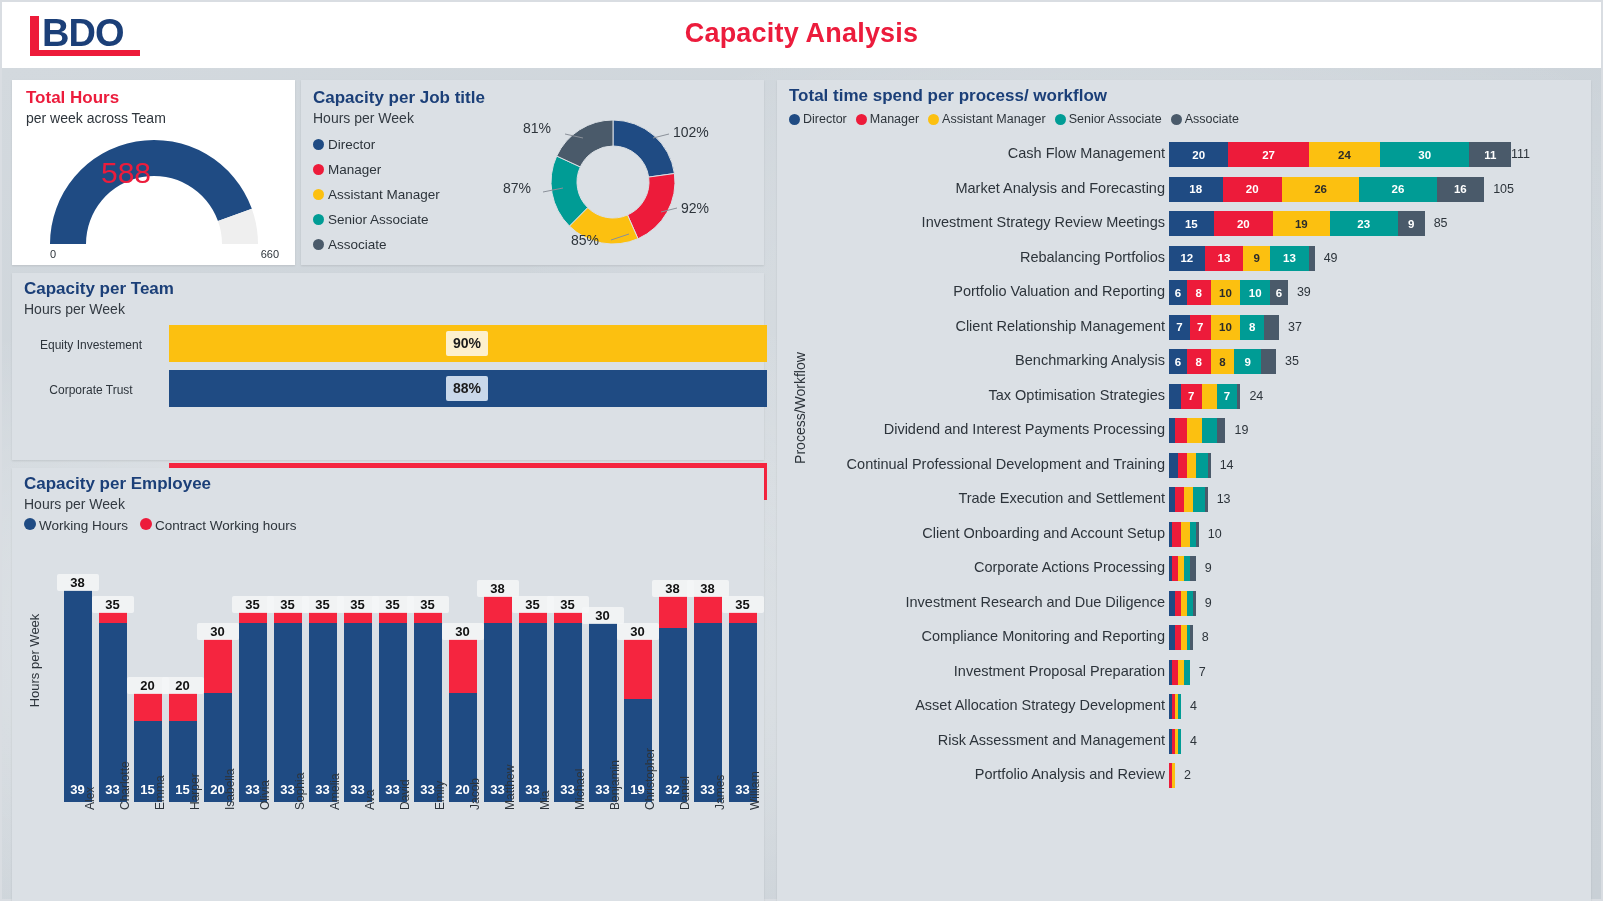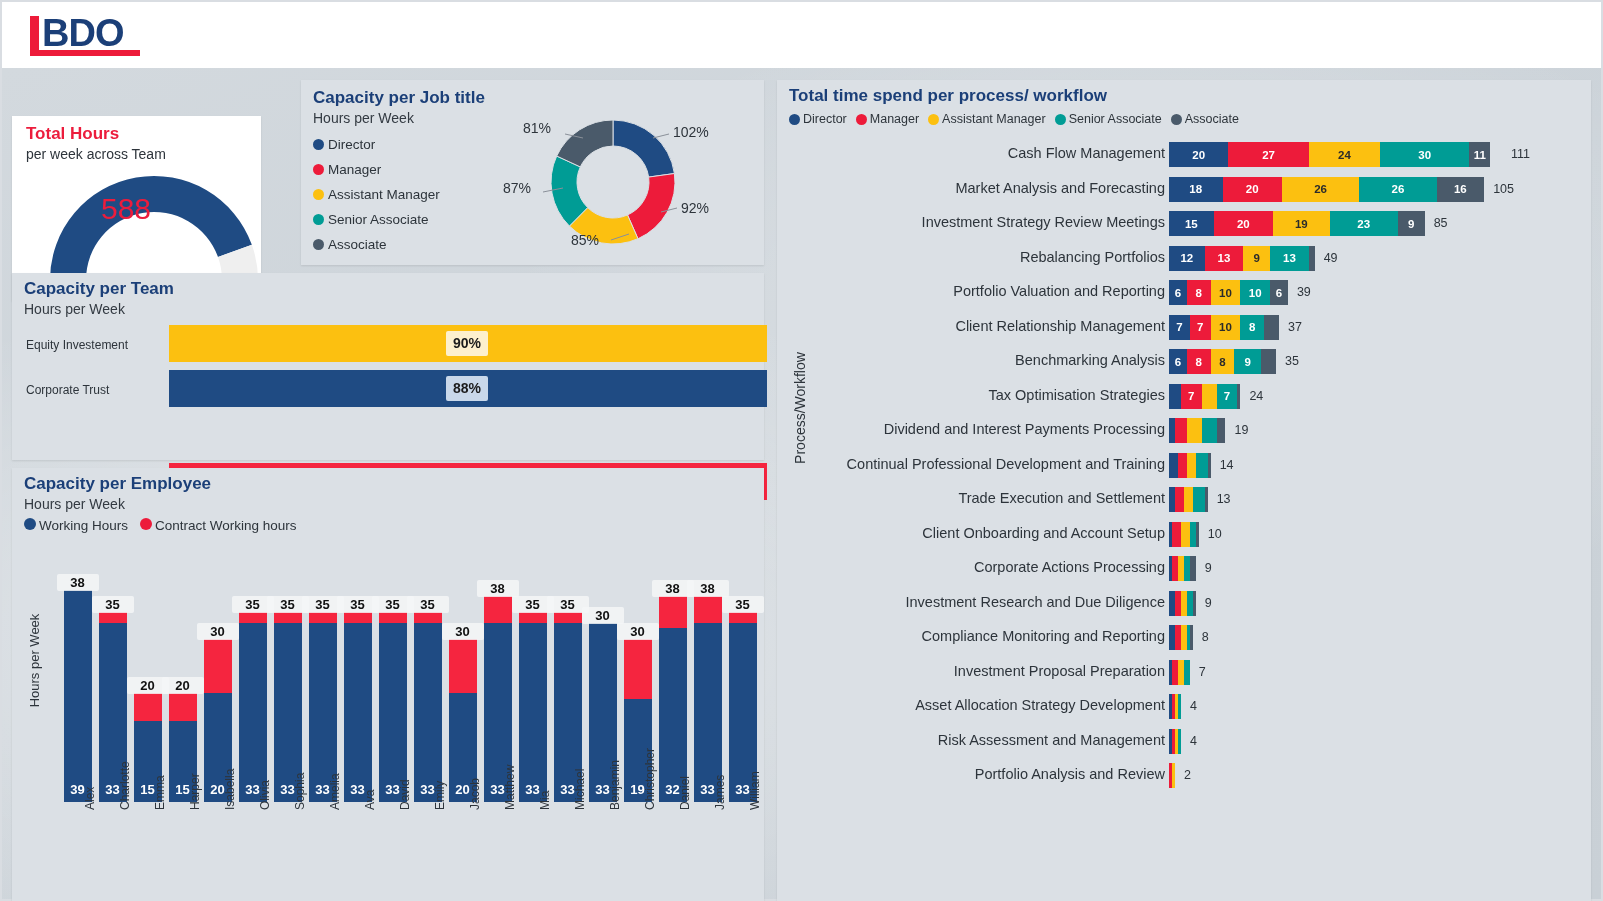--- a/index.html
+++ b/index.html
@@ -61,21 +61,21 @@
     box-shadow: 0 1px 2px rgba(0,0,0,0.10);
   }
   .panel-title {
     font-size: 17px; font-weight: bold; color: #1b3f78;
   }
   .panel-sub {
     font-size: 14px; color: #333a42;
   }
 
   
-  #card-total { left: 10px; top: 12px; width: 249px; height: 185px; background: #ffffff; margin-top: 36px; }
+  #card-total { left: 10px; top: 12px; width: 283px; height: 185px; background: #ffffff; }
   #card-total .t1 { position:absolute; left: 14px; top: 8px; font-size:17px; font-weight:bold; color:#ec1c3c; }
   #card-total .t2 { position:absolute; left: 14px; top: 30px; font-size:14px; color:#2d343b; }
   #gauge-wrap { position: absolute; left: 28px; top: 50px; width: 228px; height: 118px; }
   #gauge-value {
     position: absolute; left: 0; top: 76px; width: 228px; text-align: center;
     font-size: 30px; color: #ec1c3c; font-weight: 500;
   }
   #gauge-min { position:absolute; left: 38px; top: 168px; font-size: 11px; color:#2d343b; }
   #gauge-max { position:absolute; right: 16px; top: 168px; font-size: 11px; color:#2d343b; }
 
@@ -87,21 +87,21 @@
   #job-legend .li { display: flex; align-items: center; height: 25px; font-size: 13.5px; color: #2d343b; }
   #job-legend .dot { width: 11px; height: 11px; border-radius: 50%; margin-right: 4px; flex: none; }
   #donut-wrap { position: absolute; left: 200px; top: 28px; width: 255px; height: 150px; }
   .donut-lbl { position: absolute; font-size: 14px; color: #2d343b; }
 
   
   #card-team { left: 10px; top: 205px; width: 752px; height: 187px; }
   #card-team .t1 { position:absolute; left: 12px; top: 6px; }
   #card-team .t2 { position:absolute; left: 12px; top: 28px; }
   .team-row { position: absolute; left: 12px; width: 730px; height: 45px; }
-  .team-name { position: absolute; left: 2px; top: 13px; width: 130px; font-size: 12px; color: #2d343b; }
+  .team-name { position: absolute; left: 2px; top: 13px; width: 130px; font-size: 12px; color: #2d343b; text-align: center; }
   .team-bar { position: absolute; left: 145px; top: 0; height: 37px; }
   .team-val {
     position: absolute; top: 6px; height: 25px; line-height: 25px; padding: 0 7px;
     font-size: 14px; font-weight: bold; color: #1b1b1b; border-radius: 2px;
   }
 
   
   #card-emp { left: 10px; top: 400px; width: 752px; height: 464px; }
   #card-emp .t1 { position:absolute; left: 12px; top: 6px; }
   #card-emp .t2 { position:absolute; left: 12px; top: 28px; }
@@ -152,20 +152,21 @@
 <body>
 
 <div id="page">
 
   <div id="header">
     <div id="logo">
       <div class="bar"></div>
       <div class="word">BDO</div>
       <div class="underline"></div>
     </div>
+    <div id="page-title">Capacity Analysis</div>
   </div>
 
   <div id="body-area">
 
     <div class="panel" id="card-total">
       <div class="t1">Total Hours</div>
       <div class="t2">per week across Team</div>
       <div id="gauge-wrap"><svg width="228" height="118" viewBox="0 0 228 118">
             <path d="M 10 114.00000000000001 A 104 104 0 0 1 211.85159997123947 78.77125629448969 L 177.97989228888733 90.96582142332018 A 68 68 0 0 0 46 114.00000000000001 Z" fill="#1f4b83"></path>
             <path d="M 211.85159997123947 78.77125629448969 A 104 104 0 0 1 218 113.99999999999997 L 182 113.99999999999999 A 68 68 0 0 0 177.97989228888733 90.96582142332018 Z" fill="#efefef"></path>
@@ -418,21 +419,21 @@
         </div>
       <div id="proc-ylabel">Process/Workflow</div>
       <div id="proc-rows">
           <div class="proc-row">
             <div class="proc-name">Cash Flow Management</div>
             <div class="proc-bar">
               <div class="proc-seg" style="width: 59.4595px; background: rgb(31, 75, 131); color: rgb(255, 255, 255);">20</div>
               <div class="proc-seg" style="width: 80.2703px; background: rgb(237, 27, 58); color: rgb(255, 255, 255);">27</div>
               <div class="proc-seg" style="width: 71.3514px; background: rgb(252, 192, 16); color: rgb(43, 43, 43);">24</div>
               <div class="proc-seg" style="width: 89.1892px; background: rgb(0, 156, 149); color: rgb(255, 255, 255);">30</div>
-              <div class="proc-seg" style="width: 21px; background: rgb(74, 90, 106); color: rgb(255, 255, 255);">11</div>
+              <div class="proc-seg" style="width: 42px; background: rgb(74, 90, 106); color: rgb(255, 255, 255);">11</div>
             </div>
             <div class="proc-total" style="left: 733.973px;">111</div>
           </div>
           <div class="proc-row">
             <div class="proc-name">Market Analysis and Forecasting</div>
             <div class="proc-bar">
               <div class="proc-seg" style="width: 53.5135px; background: rgb(31, 75, 131); color: rgb(255, 255, 255);">18</div>
               <div class="proc-seg" style="width: 59.4595px; background: rgb(237, 27, 58); color: rgb(255, 255, 255);">20</div>
               <div class="proc-seg" style="width: 77.2973px; background: rgb(252, 192, 16); color: rgb(43, 43, 43);">26</div>
               <div class="proc-seg" style="width: 77.2973px; background: rgb(0, 156, 149); color: rgb(255, 255, 255);">26</div>

